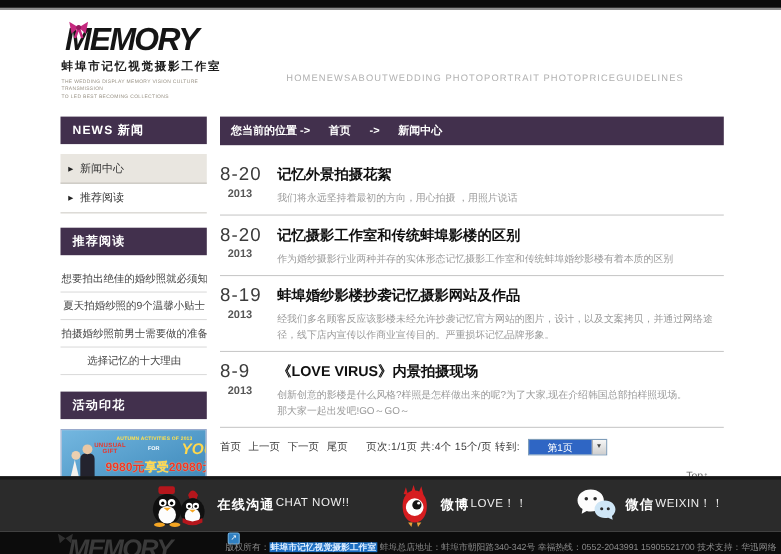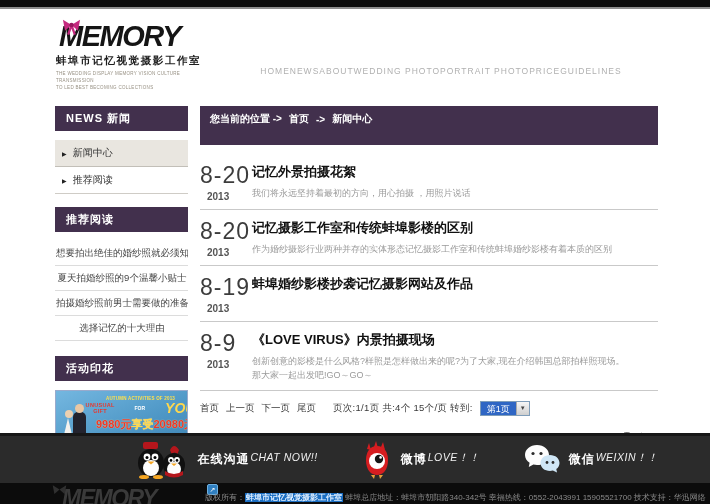--- a/index.html
+++ b/index.html
@@ -53,52 +53,52 @@
   .promo-you { font-size:14px; font-weight:bold; color:#ffd84d; line-height:.9; font-style:italic; }
   .promo-price { margin-top:2px; font-size:11px; font-weight:bold; color:#e8372c;
     text-shadow:0 0 1px #ffe9a0; white-space:nowrap; }
   .promo-price .mid { color:#ffd84d; }
   .promo-strip { margin-top:2px; background:#a50f12; color:#ffd84d; font-size:4px; padding:1px 0; }
   .promo-dots { margin:3px auto 0; width:80%; height:3px; background:rgba(255,255,255,.35); border-radius:2px; }
 
   
   .main-col { position:absolute; left:200px; top:6px; width:458px; }
   .breadcrumb { background:#42304d; color:#fff; font-size:10px; font-weight:bold;
-    padding:6px 0 19px 10px; display:flex; gap:7px; align-items:center; }
+    padding:6px 0 6px 10px; display:flex; gap:17px; align-items:center; }
   .crumb-link { cursor:pointer; }
   .news-list { margin-top:9px; }
   .news-item { display:flex; padding:8px 0 7px; border-bottom:1px solid #c9c9c9; }
   .news-date { width:52px; flex:0 0 52px; }
-  .date-big { font-size:23px; color:#3c3c3c; letter-spacing:1px; }
+  .date-big { font-size:17px; color:#3c3c3c; letter-spacing:1px; }
   .date-year { font-size:10px; font-weight:bold; color:#555; margin-top:2px; padding-left:7px; }
   .news-body { flex:1; padding-right:4px; }
   .news-title { font-size:13px; font-weight:bold; color:#101010; margin:1px 0 6px; cursor:pointer; }
   .news-summary { font-size:9px; color:#9a9a9a; line-height:1.55; }
 
   
   .pager { display:flex; align-items:center; gap:7px; margin-top:10px; font-size:9.5px; color:#3a3a3a; }
   .pg-link { cursor:pointer; }
   .pg-info { margin-left:10px; letter-spacing:.3px; }
   .page-select { display:inline-flex; align-items:stretch; border:1px solid #7f9db9;
     background:#fff; height:15px; cursor:pointer; }
-  .page-select .val { background:#2f66c4; color:#fff; font-size:9px; padding:1px 6px 0; }
+  .page-select .val { background:#2f66c4; color:#fff; font-size:9px; padding:1px 17px 0; }
   .page-select .btn { width:13px; background:linear-gradient(#f6f6f6,#cfcfcf);
     border-left:1px solid #aaa; display:flex; align-items:center; justify-content:center;
     font-size:6px; color:#444; }
   .top-link { text-align:right; font-size:9.5px; color:#6b6b6b; margin-top:13px;
     padding-right:14px; cursor:pointer; }
 
   
   .social-band { position:absolute; top:433px; left:0; width:710px; height:50px;
     background:#2b2b2b; border-top:3px solid #171717; display:flex; align-items:center;
     justify-content:flex-end; gap:44px; padding-right:52px; }
   .social-group { display:flex; align-items:center; gap:9px; cursor:pointer; }
   .social-txt { display:flex; flex-direction:row; gap:1px; }
   .social-title { color:#fff; font-size:12px; font-weight:bold; letter-spacing:1px; }
-  .social-sub { color:#f0f0f0; font-size:10.5px; letter-spacing:.5px;font-style:italic; }
+  .social-sub { color:#f0f0f0; font-size:10.5px; letter-spacing:.5px; }
 
   
   .footer { position:absolute; top:483px; left:0; width:710px; height:21px; background:#0c0c0c; }
   .footer-logo { position:absolute; left:62px; top:2px; font-size:23px; font-weight:bold;
     font-style:italic; letter-spacing:-1.5px; color:#3a3a3a; }
   .footer-bow { position:absolute; left:-10px; top:-1px; width:15px; height:13px; opacity:.8; }
   .share-icon { position:absolute; left:207px; top:1px; width:11px; height:11px;
     background:#2f7fc1; border:1px solid #6fb0e0; border-radius:2px; color:#fff;
     font-size:7px; text-align:center; line-height:10px; cursor:pointer; }
   .footer-line { position:absolute; left:205px; top:9px; font-size:8px; color:#8a8a8a;
@@ -213,20 +213,21 @@
         </div>
       </div>
 
       <div class="news-item">
         <div class="news-date">
           <div class="date-big">8-19</div>
           <div class="date-year">2013</div>
         </div>
         <div class="news-body">
           <div class="news-title">蚌埠婚纱影楼抄袭记忆摄影网站及作品</div>
+          <div class="news-summary">经我们多名顾客反应该影楼未经允许抄袭记忆官方网站的图片，设计，以及文案拷贝，并通过网络途径，线下店内宣传以作商业宣传目的。严重损坏记忆品牌形象。</div>
         </div>
       </div>
 
       <div class="news-item">
         <div class="news-date">
           <div class="date-big">8-9</div>
           <div class="date-year">2013</div>
         </div>
         <div class="news-body">
           <div class="news-title">《LOVE VIRUS》内景拍摄现场</div>

